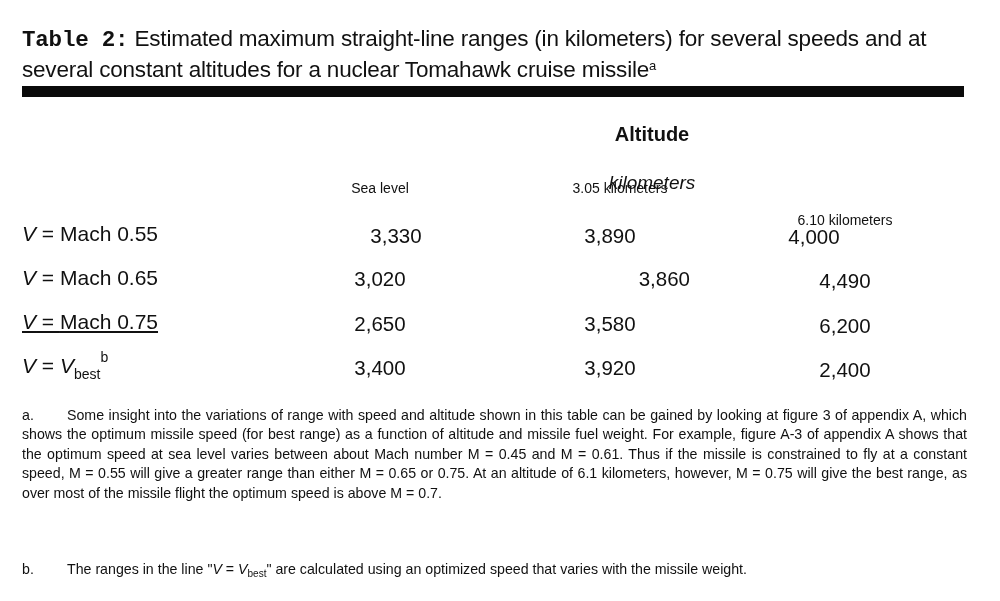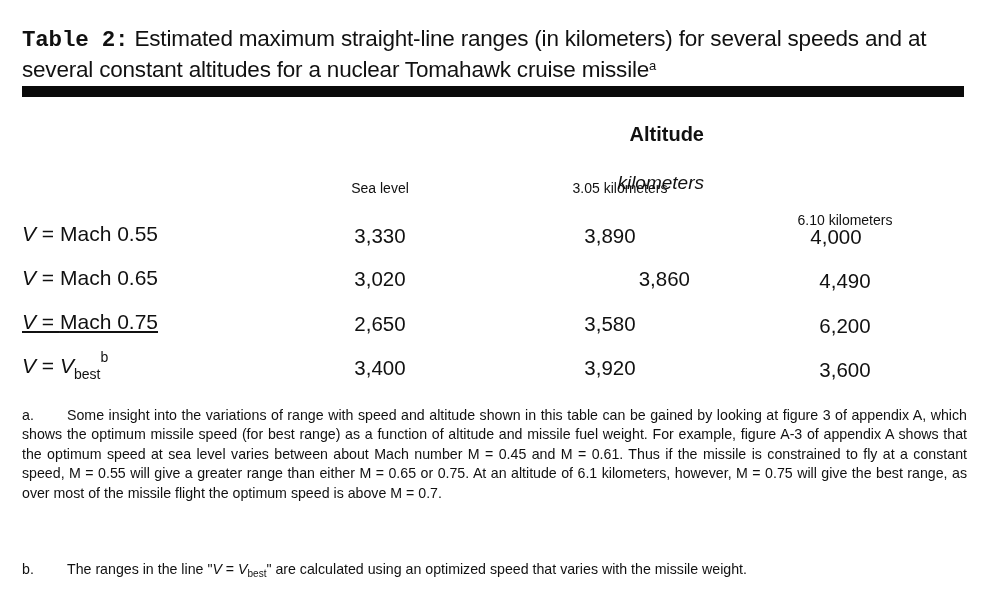--- a/index.html
+++ b/index.html
@@ -10,21 +10,21 @@
     .title {
       position: absolute; left: 22px; top: 24px; width: 960px;
       font-size: 22.5px; line-height: 29px; letter-spacing: -0.2px;
     }
     .title b { font-weight: bold; font-family: Liberation Mono, monospace; }
     .title sup { font-size: 13px; vertical-align: top; position: relative; top: -4px; }
     .rule {
       position: absolute; left: 22px; top: 86px; width: 942px; height: 11px; background: #0a0a0a;
     }
     .alt-head {
-      position: absolute; left: 504px; top: 122px; width: 200px; text-align: right;
+      position: absolute; left: 552px; top: 122px; width: 200px; text-align: center;
     }
     .alt-head .a1 { font-weight: bold; font-size: 20px; line-height: 24px; }
     .alt-head .a2 { font-style: italic; font-size: 19px; line-height: 22px; margin-top: 26px; }
     .col-head {
       position: absolute; top: 180px; font-weight: normal; font-size: 14px; text-align: center;
     }
     .row-label {
       position: absolute; left: 22px; font-size: 21px;
     }
     .row-label i { font-style: italic; }
@@ -53,38 +53,38 @@
 <div class="alt-head">
   <div class="a1">Altitude</div>
   <div class="a2">kilometers</div>
 </div>
 
 <div class="col-head" style="left:300px;width:160px;">Sea level</div>
 <div class="col-head" style="left:520px;width:200px;">3.05 kilometers</div>
 <div class="col-head" style="left:740px;width:210px;margin-top:32px;">6.10 kilometers</div>
 
 <div class="row-label" style="top:222px;"><i>V</i><span> = </span><span>Mach 0.55</span></div>
-<div class="cell" style="left:300px;top:224px;">3,330</div>
+<div class="cell" style="left:316px;top:224px;">3,330</div>
 <div class="cell" style="left:530px;top:224px;">3,890</div>
-<div class="cell" style="left:756px;top:225px;">4,000</div>
+<div class="cell" style="left:734px;top:225px;">4,000</div>
 
 <div class="row-label" style="top:266px;"><i>V</i><span> = </span><span>Mach 0.65</span></div>
 <div class="cell" style="left:300px;top:267px;">3,020</div>
 <div class="cell" style="left:530px;top:267px;text-align:right;">3,860</div>
 <div class="cell" style="left:765px;top:269px;">4,490</div>
 
 <div class="row-label" style="top:310px;text-decoration:underline;"><i>V</i><span> = </span><span>Mach 0.75</span></div>
 <div class="cell" style="left:300px;top:312px;">2,650</div>
 <div class="cell" style="left:530px;top:312px;">3,580</div>
 <div class="cell" style="left:765px;top:314px;">6,200</div>
 
 <div class="row-label" style="top:354px;"><i>V</i><span> = </span><i>V</i><sub>best</sub><sup>b</sup></div>
 <div class="cell" style="left:300px;top:356px;">3,400</div>
 <div class="cell" style="left:530px;top:356px;">3,920</div>
-<div class="cell" style="left:765px;top:358px;">3,600</div>
+<div class="cell" style="left:765px;top:358px;">2,400</div>
 
 <div class="footnote" style="top:406px;">
   <span class="mark">a.</span>
   <div class="text">Some insight into the variations of range with speed and altitude shown in this table can be gained by looking at figure 3 of appendix A, which shows the optimum missile speed (for best range) as a function of altitude and missile fuel weight. For example, figure A-3 of appendix A shows that the optimum speed at sea level varies between about Mach number M = 0.45 and M = 0.61. Thus if the missile is constrained to fly at a constant speed, M = 0.55 will give a greater range than either M = 0.65 or 0.75. At an altitude of 6.1 kilometers, however, M = 0.75 will give the best range, as over most of the missile flight the optimum speed is above M = 0.7.</div>
 </div>
 
 <div class="footnote" style="top:560px;">
   <span class="mark">b.</span>
   <div class="text"><span>The ranges in the line "</span><i>V</i><span> = </span><i>V</i><sub>best</sub><span>" are calculated using an optimized speed that varies with the missile weight.</span></div>
 </div>

